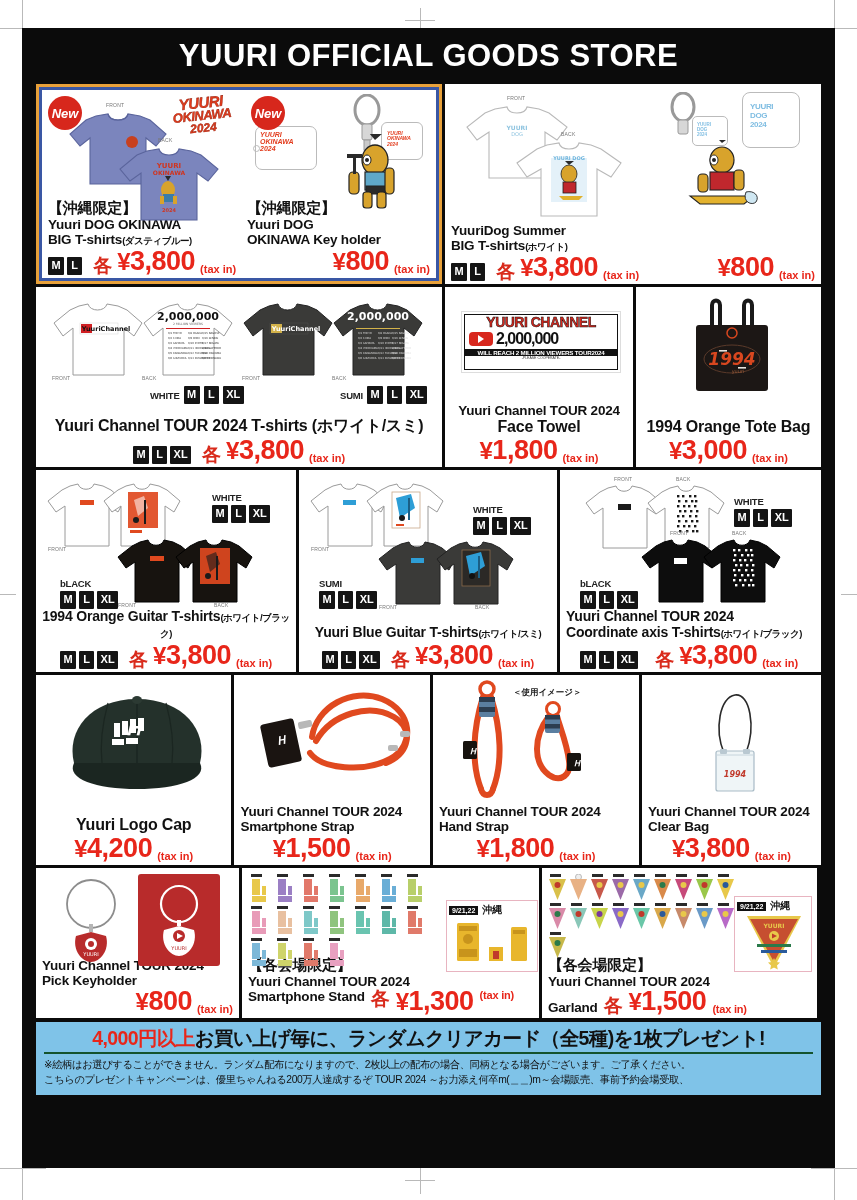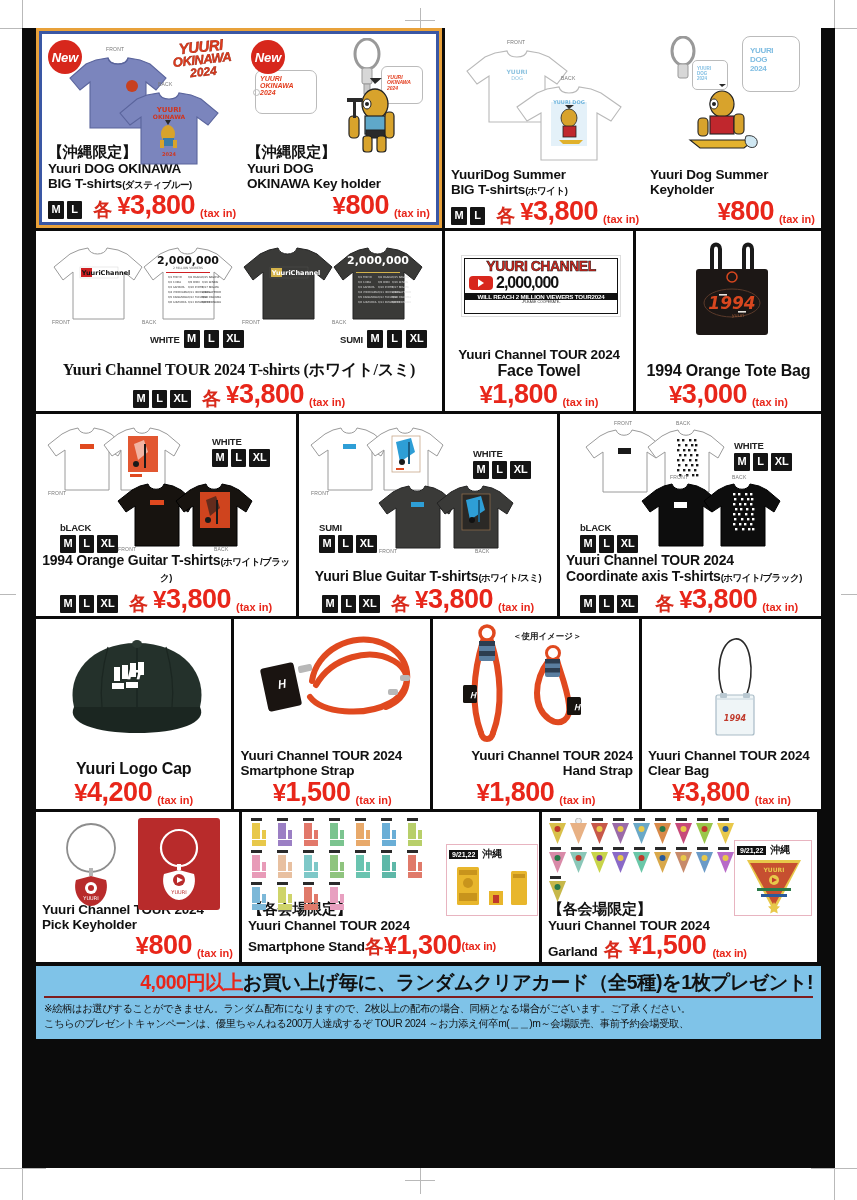--- a/index.html
+++ b/index.html
@@ -97,23 +97,23 @@
   .tee svg { display: block; width: 100%; height: 100%; }
 
   .size-tag { display: flex; align-items: center; gap: 4px; }
 
   
   .banner {
     background: #7fc3e8; margin-top: 4px;
     padding: 5px 8px 7px 8px;
   }
   .banner-head {
-    text-align: right; font-weight: 800; font-size: 19.5px; color: #111;
+    text-align: center; font-weight: 800; font-size: 19.5px; color: #111;
     letter-spacing: -0.6px; white-space: nowrap; line-height: 1.15;
-    border-bottom: 2px solid #7f1d1d; padding-bottom: 3px;
+    border-bottom: 2px solid #14532d; padding-bottom: 3px;
   }
   .banner-head .hl { color: #e8261a; }
   .banner-note {
     margin-top: 4px; font-size: 10.3px; color: #111; line-height: 1.45;
     letter-spacing: -0.4px;
   }
   .banner-note div { white-space: nowrap; }
 </style>
 </head>
 <body>
@@ -130,20 +130,23 @@
   <div class="cropmark cm-h" style="left:811px; top:1168px;"></div>
   <div class="cropmark cm-h" style="left:405px; top:20px; width:30px;"></div>
   <div class="cropmark cm-v" style="left:420px; top:8px; height:26px;"></div>
   <div class="cropmark cm-h" style="left:405px; top:1180px; width:30px;"></div>
   <div class="cropmark cm-v" style="left:420px; top:1168px; height:26px;"></div>
   <div class="cropmark cm-h" style="left:0; top:594px; width:16px;"></div>
   <div class="cropmark cm-h" style="left:841px; top:594px; width:16px;"></div>
 
   <div class="poster">
 
+    <div class="header">
+      <div class="header-title">YUURI OFFICIAL GOODS STORE</div>
+    </div>
 
     <div class="grid">
 
       <div class="row" style="height:200px;">
 
         <div class="cell featured" style="width:406px; flex-direction:row; gap:0;">
 
           <div style="width:50%; display:flex; flex-direction:column; position:relative;">
             <div class="art">
               <div class="newbadge" style="left:0px; top:2px;">New</div>
@@ -306,24 +309,20 @@
                 <ellipse cx="38" cy="20" rx="12" ry="13" fill="#d8a32c" stroke="#222" stroke-width="1.2"></ellipse>
                 <ellipse cx="30" cy="20" rx="4" ry="5" fill="#fff" stroke="#222" stroke-width="0.9"></ellipse>
                 <circle cx="30" cy="20" r="2" fill="#222"></circle>
                 <path d="M38 3 L32 -3 L46 -3 Z" fill="#2a2a2a"></path>
                 <rect x="26" y="32" width="24" height="18" fill="#c0272d" stroke="#222" stroke-width="1.1"></rect>
                 <rect x="14" y="34" width="10" height="18" rx="4" fill="#d8a32c" stroke="#222" stroke-width="1.1"></rect>
                 <rect x="50" y="30" width="10" height="20" rx="4" fill="#d8a32c" stroke="#222" stroke-width="1.1"></rect>
                 <path d="M6 56 L70 56 L60 64 L16 64 Z" fill="#e3b22e" stroke="#222" stroke-width="1.1"></path>
                 <path d="M62 52 C70 50 76 56 72 62 C68 66 58 62 62 52 Z" fill="#cfe7f2" stroke="#222" stroke-width="0.9"></path>
               </svg>
-            </div>
-            <div class="cap" style="margin-top:2px;">
-              <div>Yuuri Dog Summer</div>
-              <div>Keyholder</div>
             </div>
             <div class="priceline right" style="margin-top:2px;">
               <span class="price"><span class="yen">¥</span><span>800</span></span>
               <span class="taxin">(tax in)</span>
             </div>
           </div>
         </div>
       </div>
 
       <div class="row" style="height:180px;">
@@ -417,21 +416,21 @@
               <span class="sz wide">XL</span>
             </div>
             <div class="size-tag" style="position:absolute; left:298px; top:95px;">
               <span class="colorlabel">SUMI</span>
               <span class="sz">M</span>
               <span class="sz">L</span>
               <span class="sz wide">XL</span>
             </div>
           </div>
 
-          <div class="cap cap-lg cap-c" style="margin-top:1px;font-family:Liberation Serif, serif;">
+          <div class="cap cap-lg cap-c" style="margin-top:1px;">
             <span>Yuuri Channel TOUR 2024  T-shirts (ホワイト/スミ)</span>
           </div>
           <div class="priceline center" style="margin-top:3px;">
             <div class="sizes">
               <span class="sz">M</span>
               <span class="sz">L</span>
               <span class="sz wide">XL</span>
             </div>
             <span class="kaku" style="margin-left:6px;">各</span>
             <span class="price"><span class="yen">¥</span><span>3,800</span></span>
@@ -816,21 +815,21 @@
           <div class="cap" style="margin-top:1px;">
             <div>Yuuri Channel TOUR 2024</div>
             <div>Smartphone Strap</div>
           </div>
           <div class="priceline center" style="margin-top:2px;">
             <span class="price"><span class="yen">¥</span><span>1,500</span></span>
             <span class="taxin">(tax in)</span>
           </div>
         </div>
 
-        <div class="cell" style="width:214px;text-align:right;">
+        <div class="cell" style="width:214px;">
           <div class="art">
             <div style="position:absolute; left:74px; top:8px; font-size:8.5px; font-weight:700; color:#222;">＜使用イメージ＞</div>
             <svg style="position:absolute; left:18px; top:0px;" width="60" height="124" viewBox="0 0 60 124">
               <circle cx="30" cy="10" r="7" fill="none" stroke="#e0491f" stroke-width="3.5"></circle>
               <path d="M26 18 C16 50 14 84 24 110" fill="none" stroke="#e0491f" stroke-width="6" stroke-linecap="round"></path>
               <path d="M34 18 C44 50 46 84 36 110" fill="none" stroke="#e0491f" stroke-width="6" stroke-linecap="round"></path>
               <path d="M24 110 C26 118 34 118 36 110" fill="none" stroke="#e0491f" stroke-width="6" stroke-linecap="round"></path>
               <rect x="22" y="18" width="16" height="20" rx="2" fill="#5a7ea0"></rect>
               <rect x="22" y="18" width="16" height="5" fill="#2c3d50"></rect>
               <rect x="22" y="28" width="16" height="5" fill="#2c3d50"></rect>
@@ -1040,21 +1039,21 @@
                 <rect x="40" y="28" width="14" height="14" fill="#e8b62c"></rect>
                 <rect x="44" y="32" width="6" height="8" fill="#c0392b"></rect>
                 <rect x="62" y="8" width="16" height="34" rx="1.5" fill="#e8b62c"></rect>
                 <rect x="64" y="11" width="12" height="4" fill="#c8941c"></rect>
               </svg>
             </div>
           </div>
           <div class="cap" style="margin-top:0px;">
             <div class="jp">【各会場限定】</div>
             <div>Yuuri Channel TOUR 2024</div>
-            <div style="display:flex; align-items:center; ">
+            <div style="display:flex; align-items:flex-start; gap:6px;">
               <span>Smartphone Stand</span>
               <span class="kaku">各</span>
               <span class="price"><span class="yen">¥</span><span>1,300</span></span>
               <span class="taxin">(tax in)</span>
             </div>
           </div>
         </div>
 
         <div class="cell" style="width:275px;">
           <div class="art">

